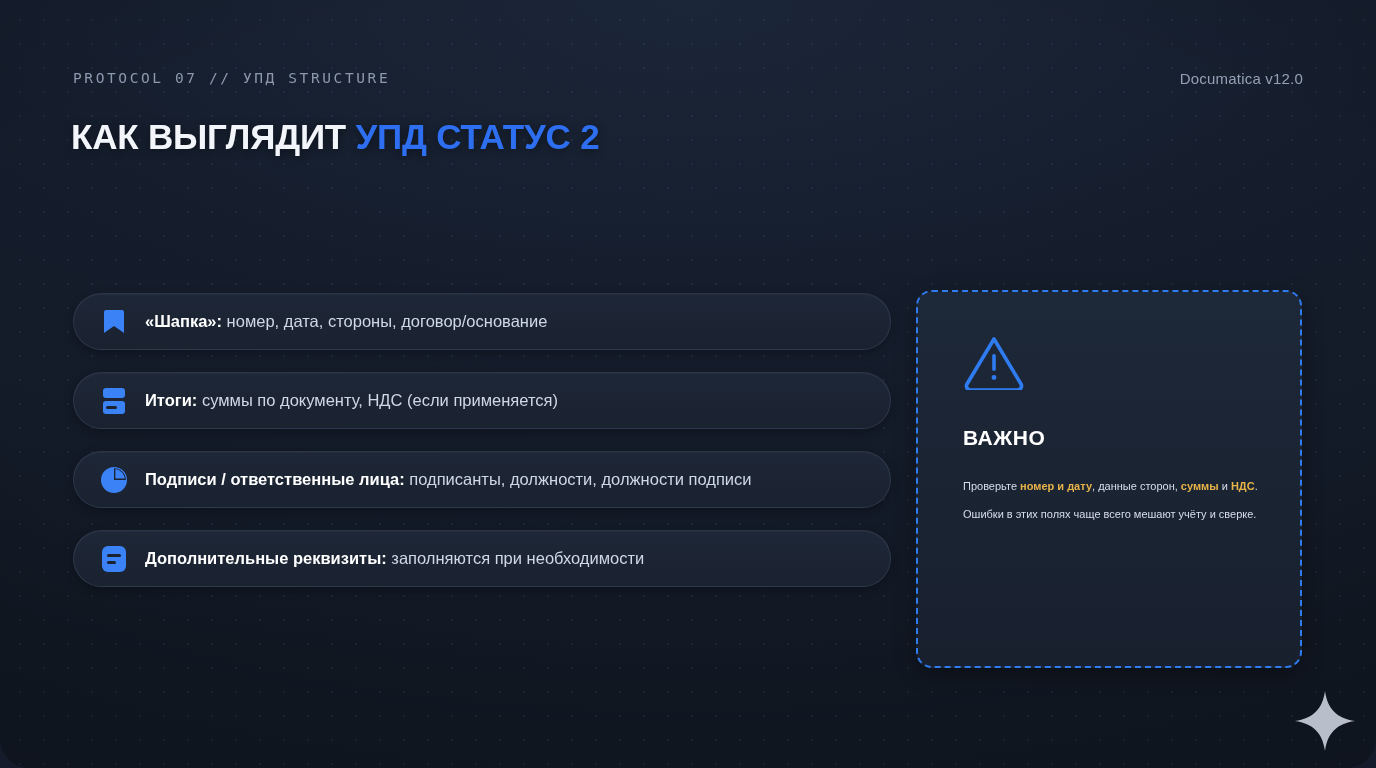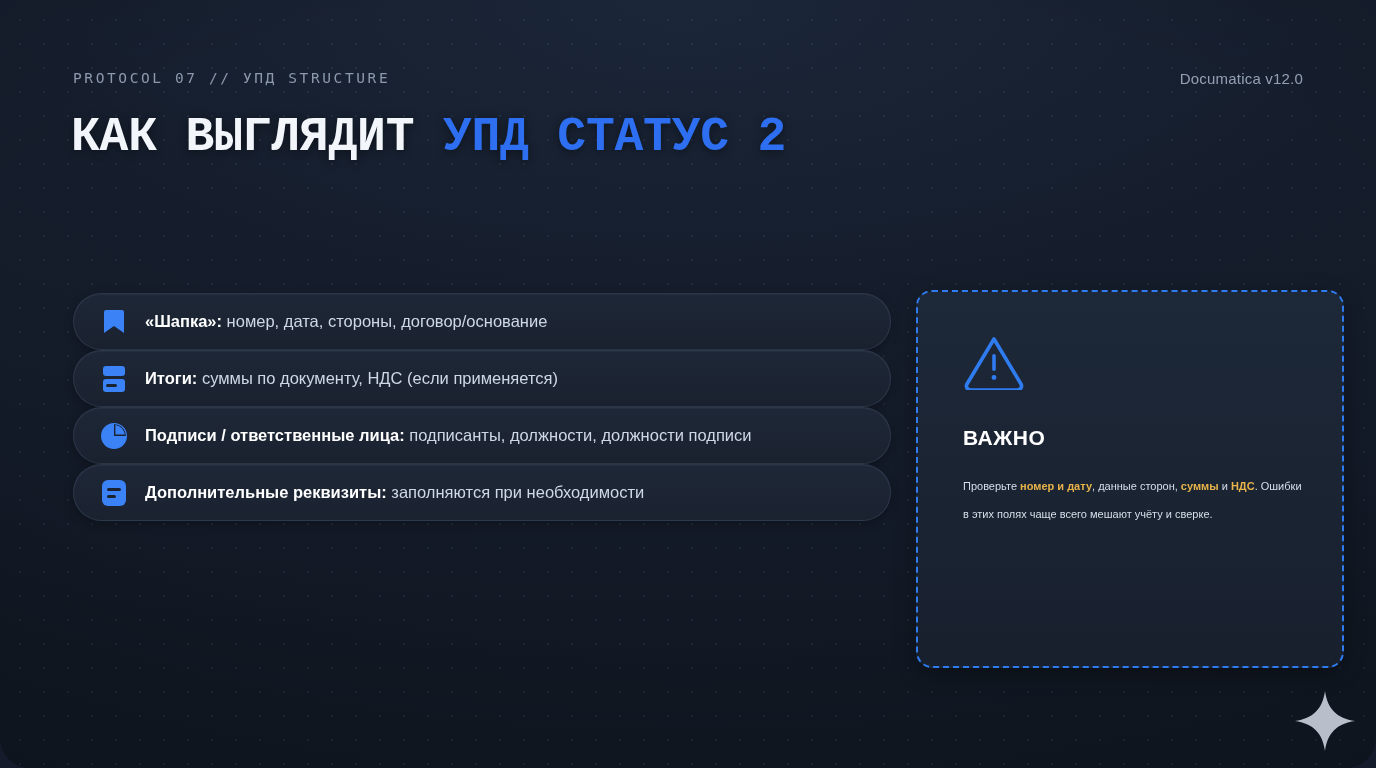--- a/index.html
+++ b/index.html
@@ -43,34 +43,34 @@
     position:absolute; right:73px; top:70px;
     font-size:15px; color:#93a0b4; letter-spacing:.2px;
     white-space:nowrap;
     text-align:center;
   }
 
   
   .title {
     position:absolute; left:71px; top:106px;
     width:900px;
-    font-size:48px; line-height:62px;
+    font-size:35px; line-height:62px;
     font-weight:bold; color:#f2f5fa;
     letter-spacing:-0.2px;
     text-shadow:0 2px 10px rgba(0,0,0,0.45);
-    font-family:Liberation Mono, monospace;
   }
   .title .accent { color:#2d6ff0; }
   .title .ln { display:block; white-space:nowrap; }
 
   
   #list { position:absolute; left:73px; top:293px; width:818px; }
   .row {
     position:relative;
     height:57px;
+    margin-bottom:22px;
     border-radius:29px;
     background:linear-gradient(180deg, #1e2737 0%, #1a2230 100%);
     border:1px solid rgba(124,148,186,0.17);
     box-shadow:0 3px 10px rgba(0,0,0,0.28), inset 0 1px 0 rgba(255,255,255,0.035);
     display:flex; align-items:center;
     padding:0 24px 0 26px;
   }
   .row:last-child { margin-bottom:6px; }
   .row .ico {
     flex:0 0 28px; width:28px; height:28px;
@@ -80,21 +80,21 @@
   .row .ico svg { display:block; }
   .row .txt {
     font-size:16.5px; color:#cfd8e6; line-height:1.2;
     white-space:nowrap; overflow:hidden;
   }
   .row .txt b { color:#ffffff; font-weight:bold; }
 
   
   #warn {
     position:absolute; left:916px; top:290px;
-    width:428px; height:378px;
+    width:386px; height:378px;
     border-radius:16px;
     border:2px dashed #2f7bf0;
     background:linear-gradient(180deg, #1d2838 0%, #18202e 100%);
     box-shadow:0 6px 22px rgba(0,0,0,0.32);
     padding:42px 38px 0 45px;
   }
   #warn .wicon { margin-bottom:32px; }
   #warn h3 {
     font-size:21px; font-weight:bold; color:#ffffff;
     letter-spacing:.5px; margin-bottom:22px;

